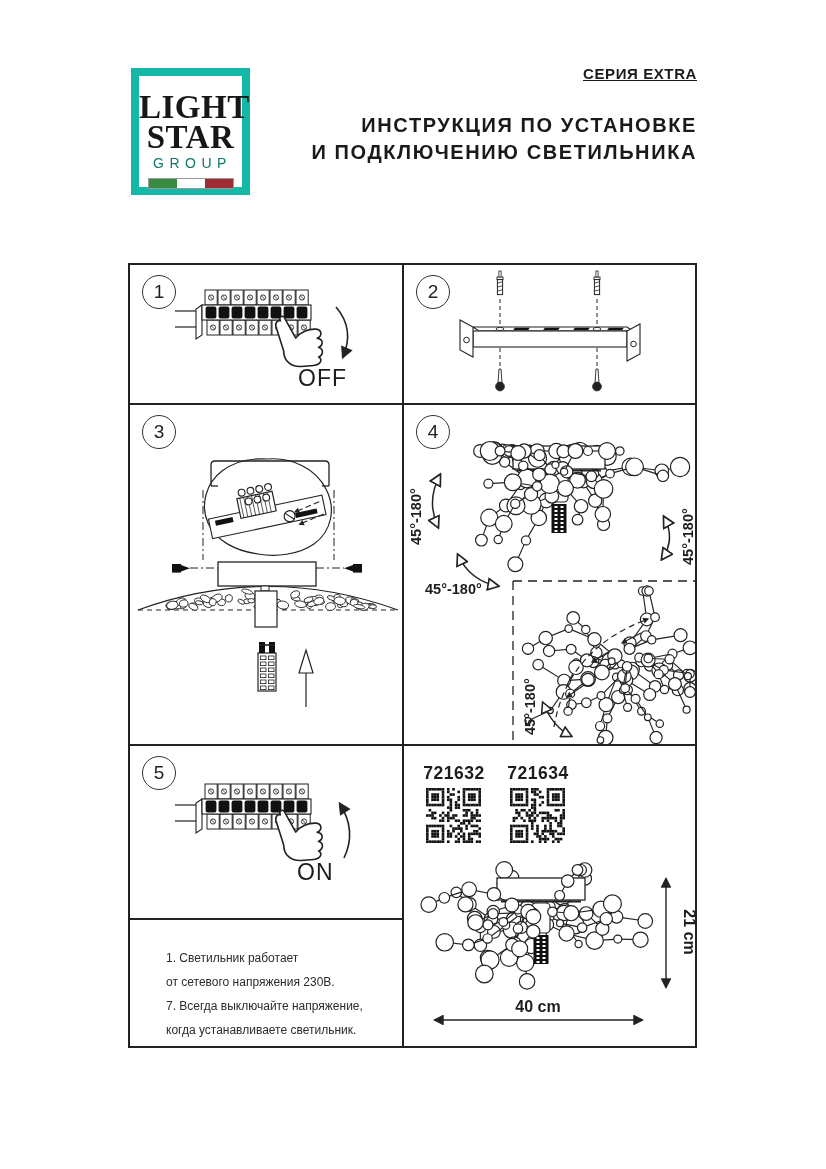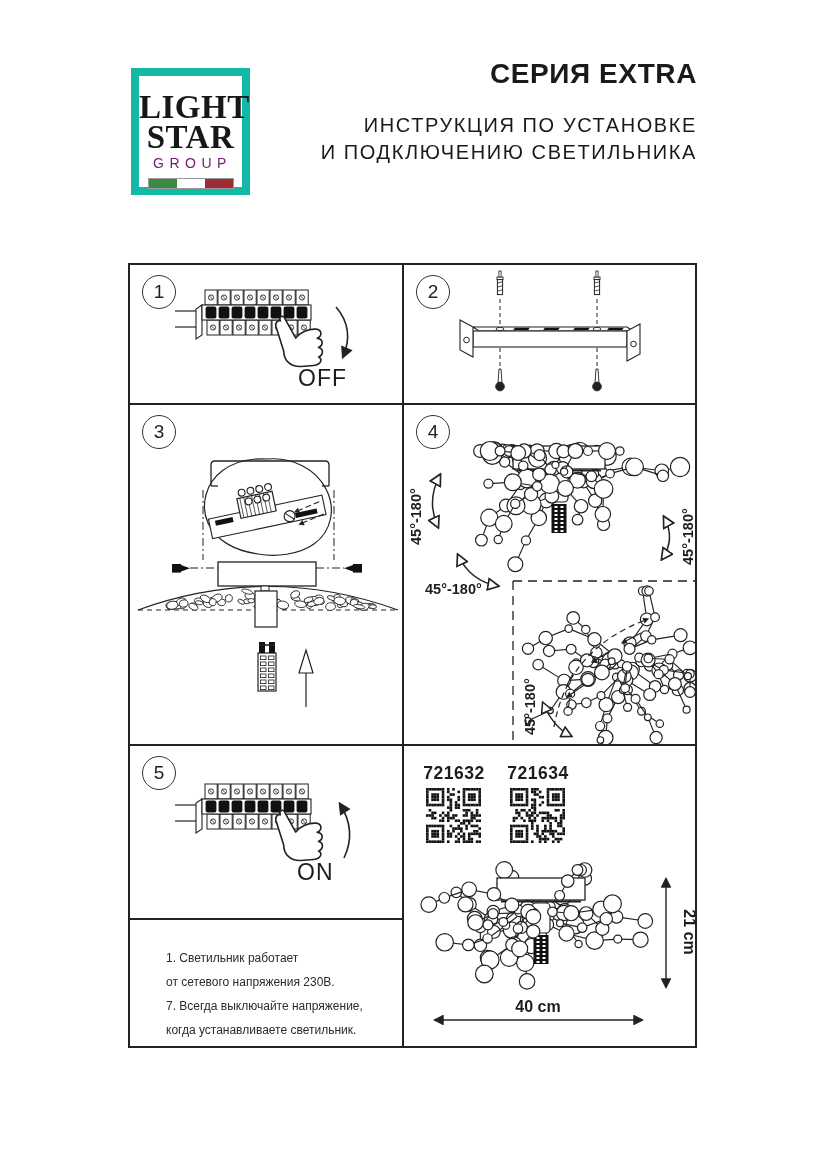--- a/index.html
+++ b/index.html
@@ -2,27 +2,27 @@
 <html><head>
 <meta charset="utf-8">
 <style>
   html,body{margin:0;padding:0;background:#fff;}
   body{width:826px;height:1169px;position:relative;font-family:"Liberation Sans","DejaVu Sans",sans-serif;color:#1a1a1a;}
   .abs{position:absolute;}
   
   .logo-box{position:absolute;left:131px;top:68px;width:119px;height:127px;border:8px solid #14b8a6;box-sizing:border-box;text-align:center;background:#fff;}
   .logo-light,.logo-star{font-family:"Liberation Serif","DejaVu Serif",serif;font-weight:700;font-size:33px;line-height:30px;letter-spacing:.5px;color:#171717;}
   .logo-light{margin-top:16px;}
-  .logo-group{font-size:14px;letter-spacing:5.5px;color:#701a75;margin-top:3px;margin-left:4px;}
+  .logo-group{font-size:14px;letter-spacing:5.5px;color:#0f766e;margin-top:3px;margin-left:4px;}
   .logo-flag{width:84px;height:9px;margin:7px auto 0;border:1px solid #9a9a9a;display:flex;}
   .logo-flag span{flex:1;}
   
   .hdr{position:absolute;right:129px;top:60px;text-align:right;}
-  .h-series,.h-articles{font-size:28px;font-weight:700;letter-spacing:.6px;line-height:27px;}
-  .h-instr{margin-top:25px;font-size:20px;font-weight:400;letter-spacing:1.6px;line-height:27px;}
+  .h-series,.h-articles{font-size:15px;font-weight:700;letter-spacing:.6px;line-height:27px;text-decoration:underline;}
+  .h-instr{margin-top:25px;font-size:20px;font-weight:700;letter-spacing:1.6px;line-height:27px;}
   
   .grid{position:absolute;left:128px;top:263px;width:569px;height:785px;border:2px solid #222;box-sizing:border-box;background:#fff;}
   .cell{position:absolute;background:#fff;}
   .bR{border-right:2px solid #222;}
   .bB{border-bottom:2px solid #222;}
   .c1{left:0;top:0;width:272px;height:138px;}
   .c2{left:274px;top:0;width:291px;height:138px;}
   .c3{left:0;top:140px;width:272px;height:339px;}
   .c4{left:274px;top:140px;width:291px;height:339px;}
   .c5{left:0;top:481px;width:272px;height:172px;}

